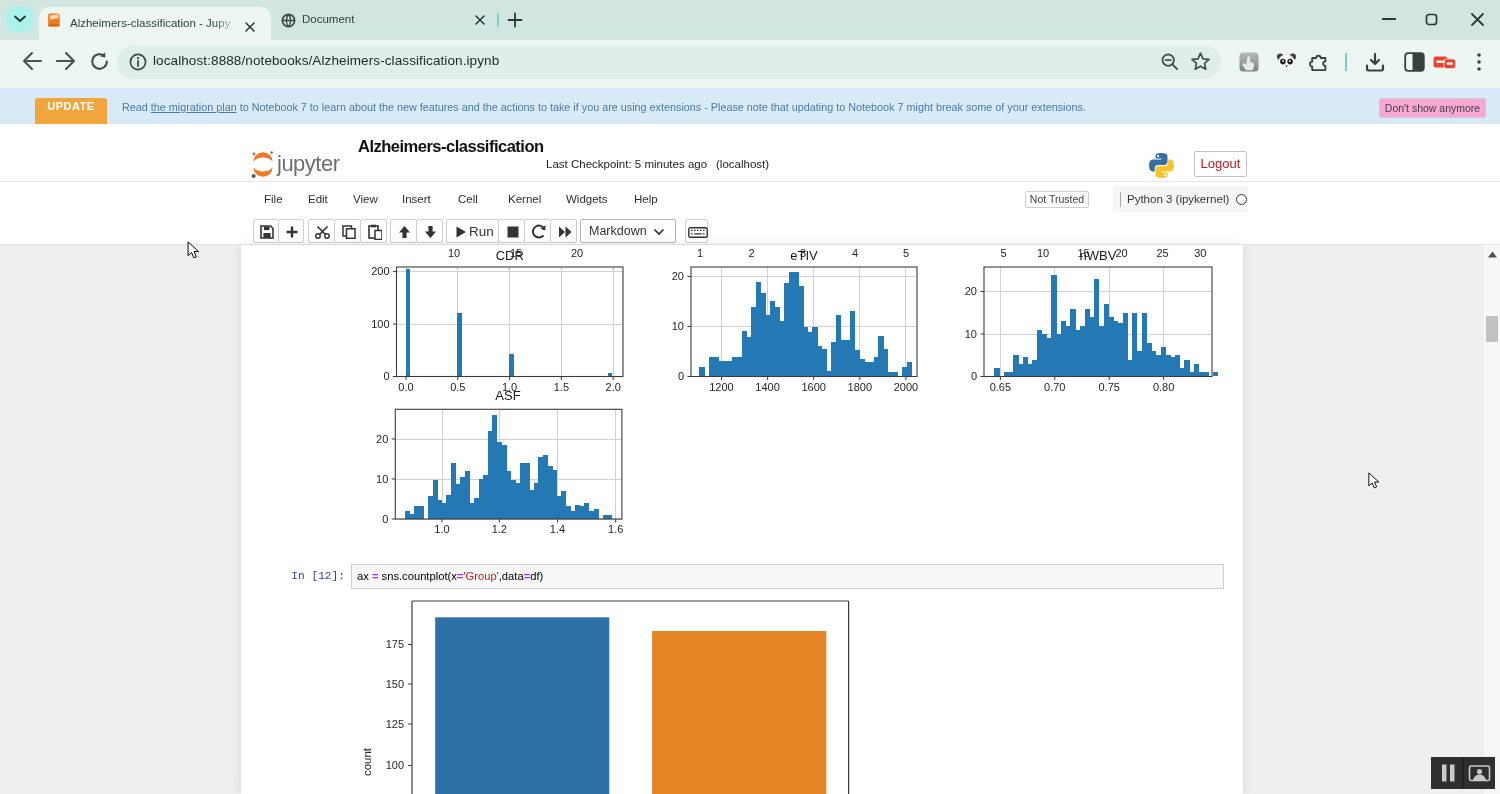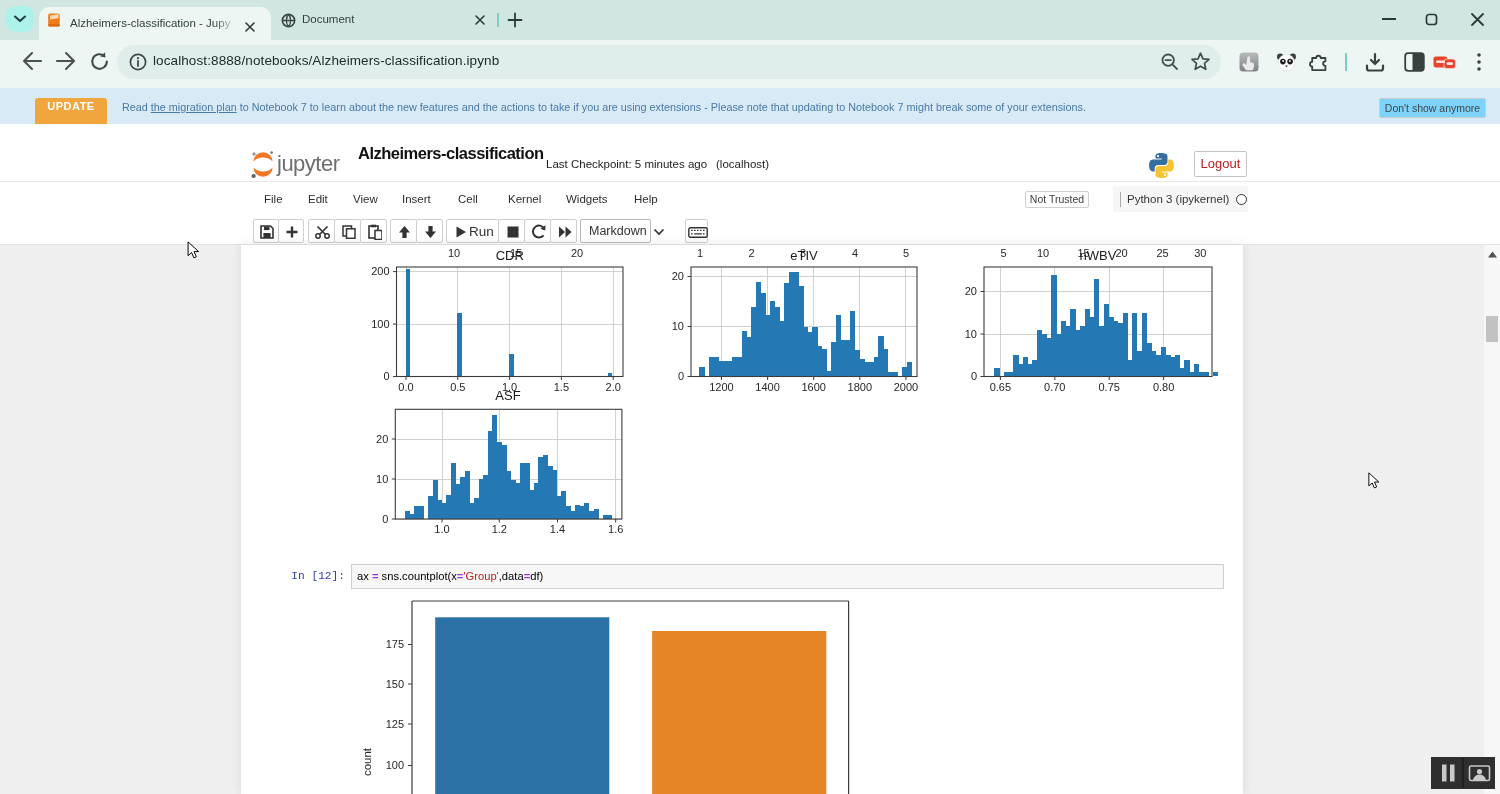--- a/index.html
+++ b/index.html
@@ -12,38 +12,38 @@
 #tab1 .fade{left:175px;top:8px;width:34px;height:18px;background:linear-gradient(90deg,rgba(238,246,243,0),#eef6f3 70%)}
 .tabx{width:16px;height:16px}
 #tab2t{left:302px;top:13px;font-size:11.5px;color:#33413e}
 #addr{left:0;top:40px;width:1500px;height:48px;background:#eef6f3}
 #pill{left:117px;top:45px;width:1104px;height:34px;border-radius:17px;background:#dfeeea}
 #url{left:36px;top:8px;font-size:13.5px;color:#202e2b;letter-spacing:0.1px}
 #notif{left:0;top:88px;width:1500px;height:36px;background:#d9eaf7}
 #badge{left:35px;top:98px;width:72px;height:34px;background:#f0a63c;border-radius:3px;color:#fff;
  font-size:11px;font-weight:bold;text-align:center;line-height:17px;letter-spacing:0.5px}
 #ntext{left:122px;top:101px;font-size:10.8px;color:#4879a6}
-#nbtn{left:1379px;top:98px;width:107px;height:20px;background:#7dd3fc;border:1px solid #c9cecf;border-radius:2px;
+#nbtn{left:1379px;top:98px;width:107px;height:20px;background:#f9a8d4;border:1px solid #c9cecf;border-radius:2px;
  font-size:10.5px;color:#3f4648;text-align:center;line-height:18px}
 #jhead{left:0;top:124px;width:1500px;height:121px;background:#fff;border-bottom:1px solid #e4e4e4}
 #jlogotxt{left:277px;top:151px;font-size:22px;color:#6e6e6e;letter-spacing:-0.5px}
-#jtitle{left:358px;top:144px;font-size:16.5px;color:#111;font-weight:bold;letter-spacing:-0.5px}
+#jtitle{left:358px;top:137px;font-size:16.5px;color:#111;font-weight:bold;letter-spacing:-0.5px}
 #jchk{left:546px;top:158px;font-size:11.5px;color:#1c1c1c}
 #jauto{left:716px;top:158px;font-size:11.5px;color:#1c1c1c}
 #logout{left:1194px;top:151px;width:53px;height:26px;background:#fff;border:1px solid #c3c3c3;border-radius:2px;
  font-size:13px;color:#b91c1c;text-align:center;line-height:24px}
 #hdiv{left:0;top:181px;width:1500px;height:1px;background:#e7e7e7}
 .menu{top:193px;font-size:11.5px;color:#2e2e2e}
 #nt{left:1025px;top:191px;width:64px;height:17px;border:1px solid #cfcfcf;border-radius:2px;font-size:10.5px;
  color:#404040;text-align:center;line-height:15px}
 #kdiv{left:1120px;top:192px;width:1px;height:15px;background:#aaa}
 #kname{left:1127px;top:193px;font-size:11.5px;color:#353535}
 #kcirc{left:1236px;top:194px;width:11px;height:11px;border:1.8px solid #333;border-radius:50%;background:#fff}
 .tbtn{top:219px;height:24px;background:#fff;border:1px solid #cfcfcf;border-radius:2px}
-#mdsel{left:580px;top:219px;width:71px;height:24px;background:#fff;border:1px solid #b8b8b8;border-radius:2px;
+#mdsel{left:580px;top:219px;width:96px;height:24px;background:#fff;border:1px solid #b8b8b8;border-radius:2px;
  font-size:12.5px;color:#333;line-height:22px;padding-left:8px}
 #body{left:0;top:245px;width:1500px;height:549px;background:#efefef}
 #paper{left:241px;top:245px;width:1002px;height:549px;background:#fff;box-shadow:0 0 10px rgba(60,60,60,0.12)}
 #prompt{left:262px;top:570px;width:83px;font-size:11.2px;font-family:"Liberation Mono",monospace;color:#303f9f;text-align:right}
 #inbox{left:351px;top:564px;width:873px;height:25px;background:#f7f7f7;border:1px solid #cfcfcf}
 #code{left:357px;top:570px;font-size:11.2px;font-family:Liberation Sans, sans-serif;color:#000}
 #code .op{color:#a22fec;font-weight:bold}
 #code .str{color:#ba2121}
 #sbar{left:1484px;top:245px;width:16px;height:549px;background:#f7f7f7}
 #sthumb{left:1486px;top:316px;width:12px;height:26px;background:#c2c2c2}

